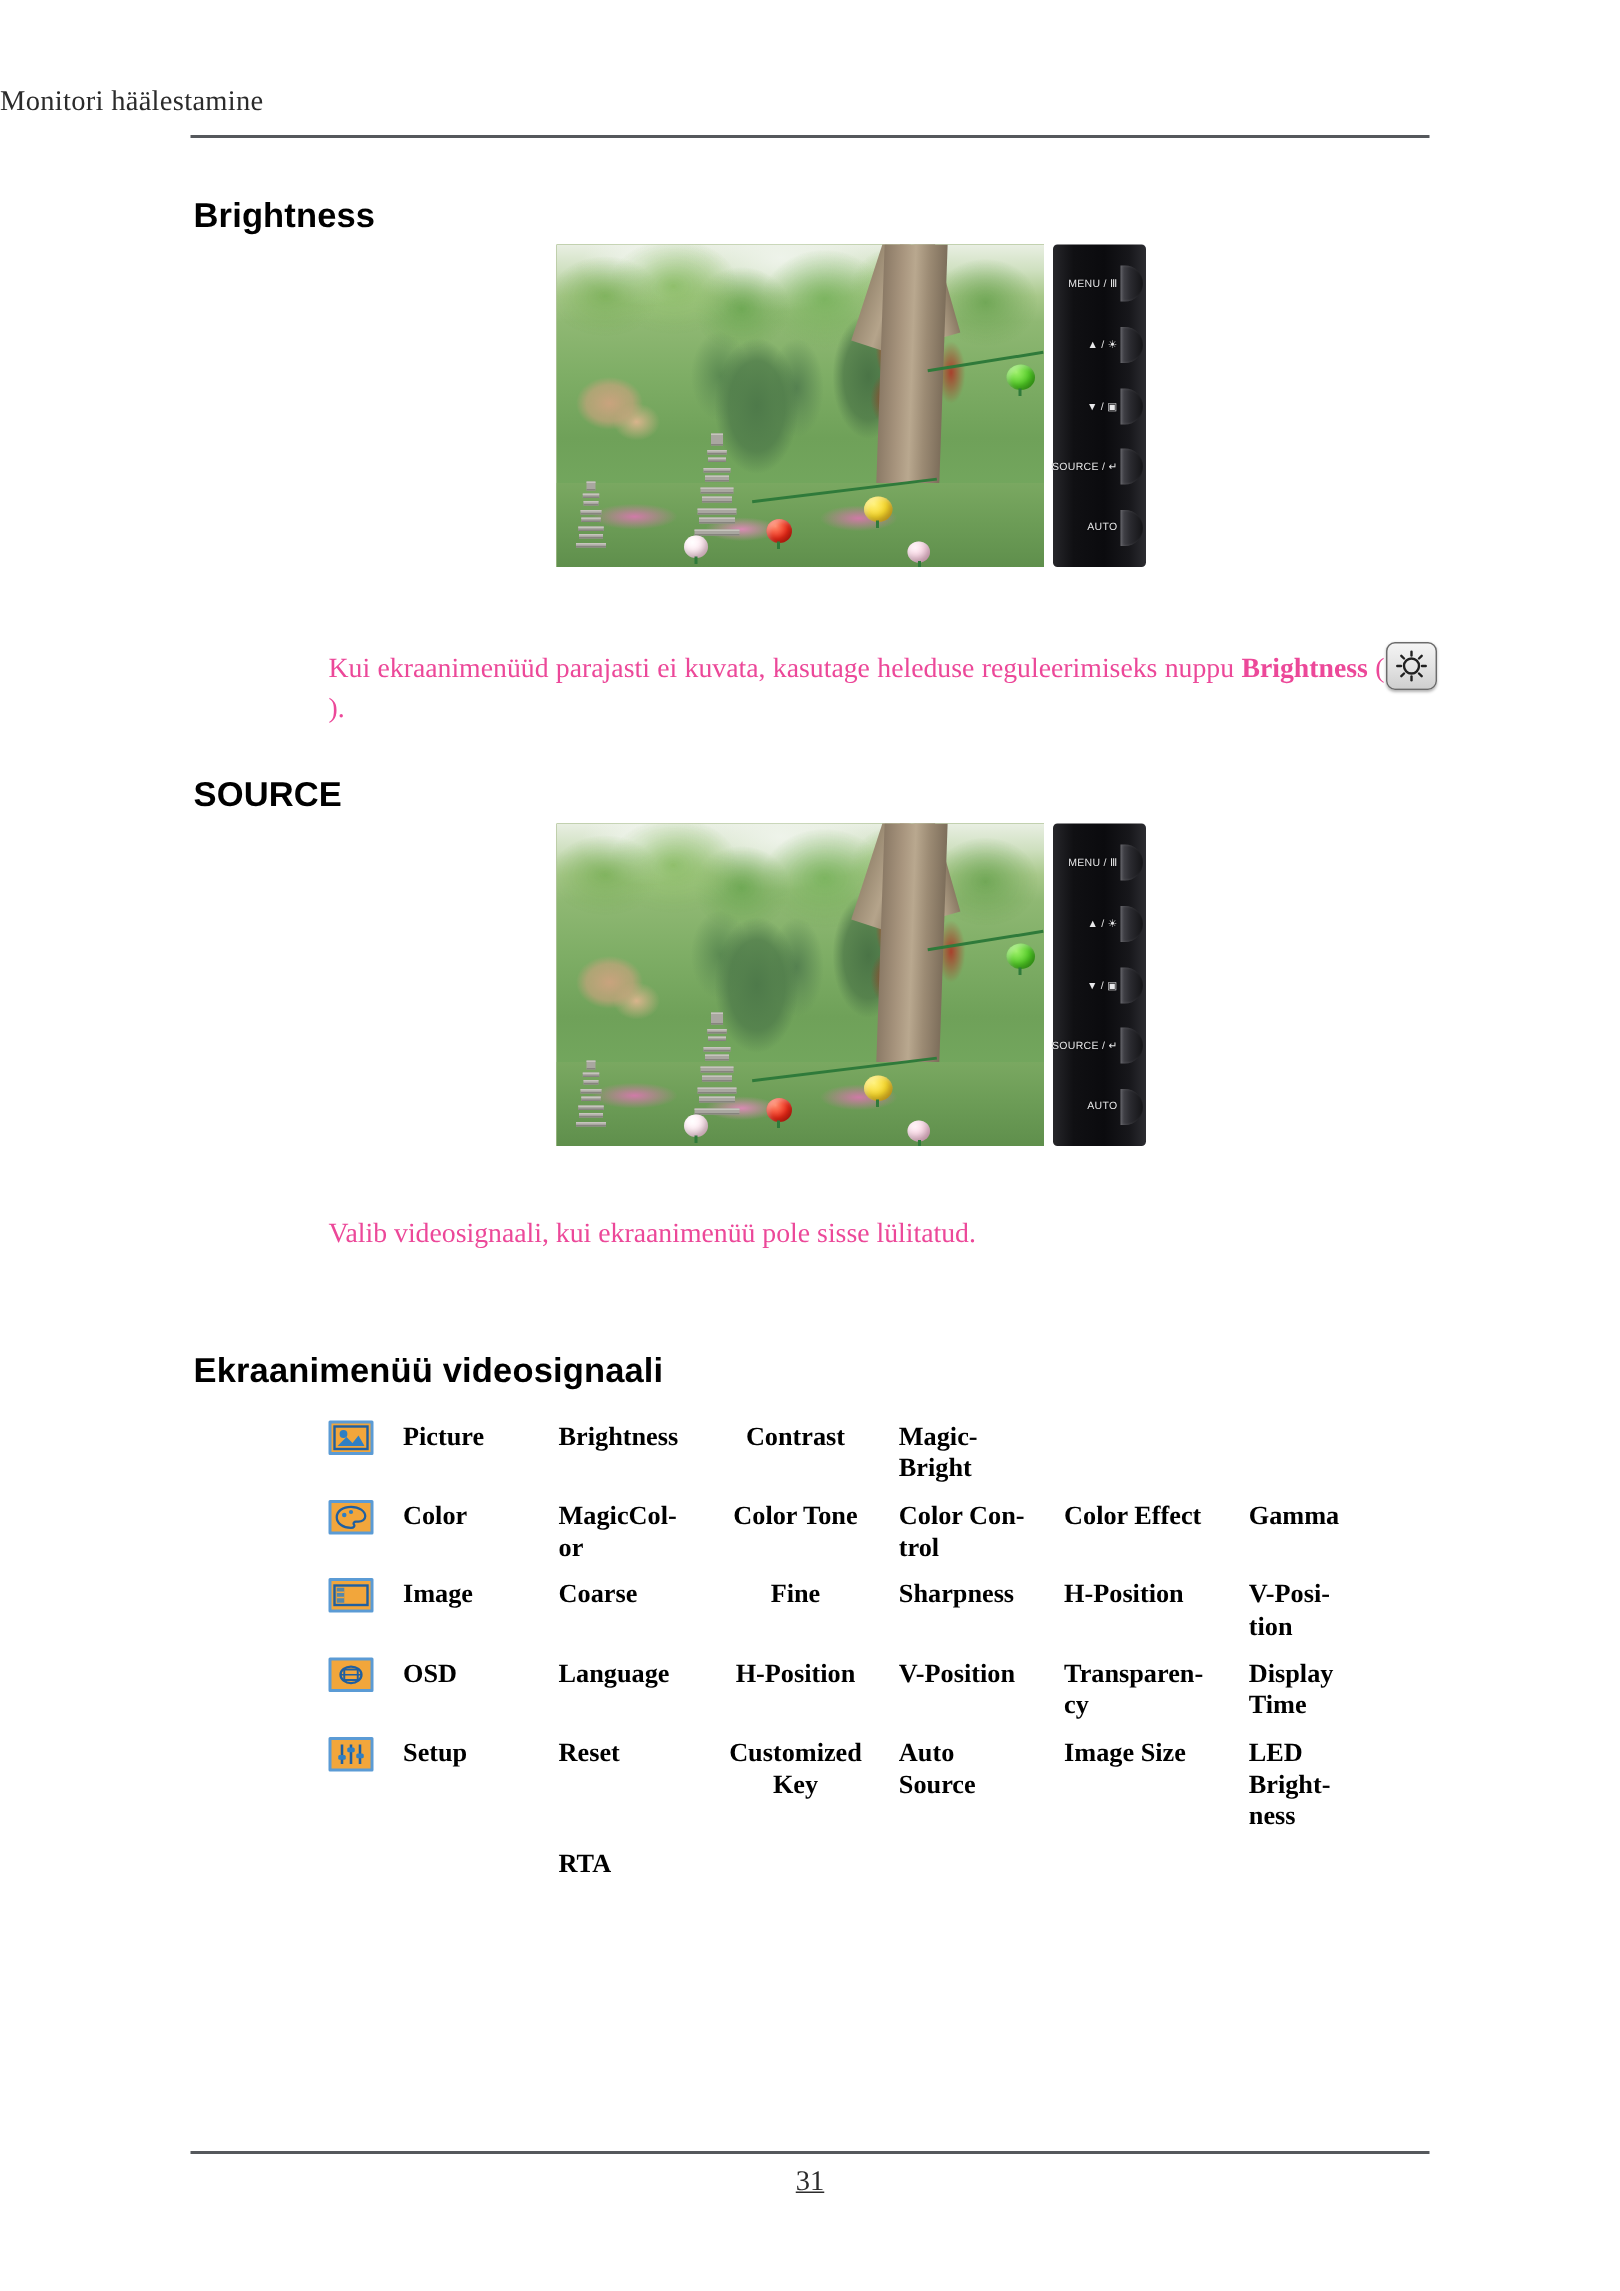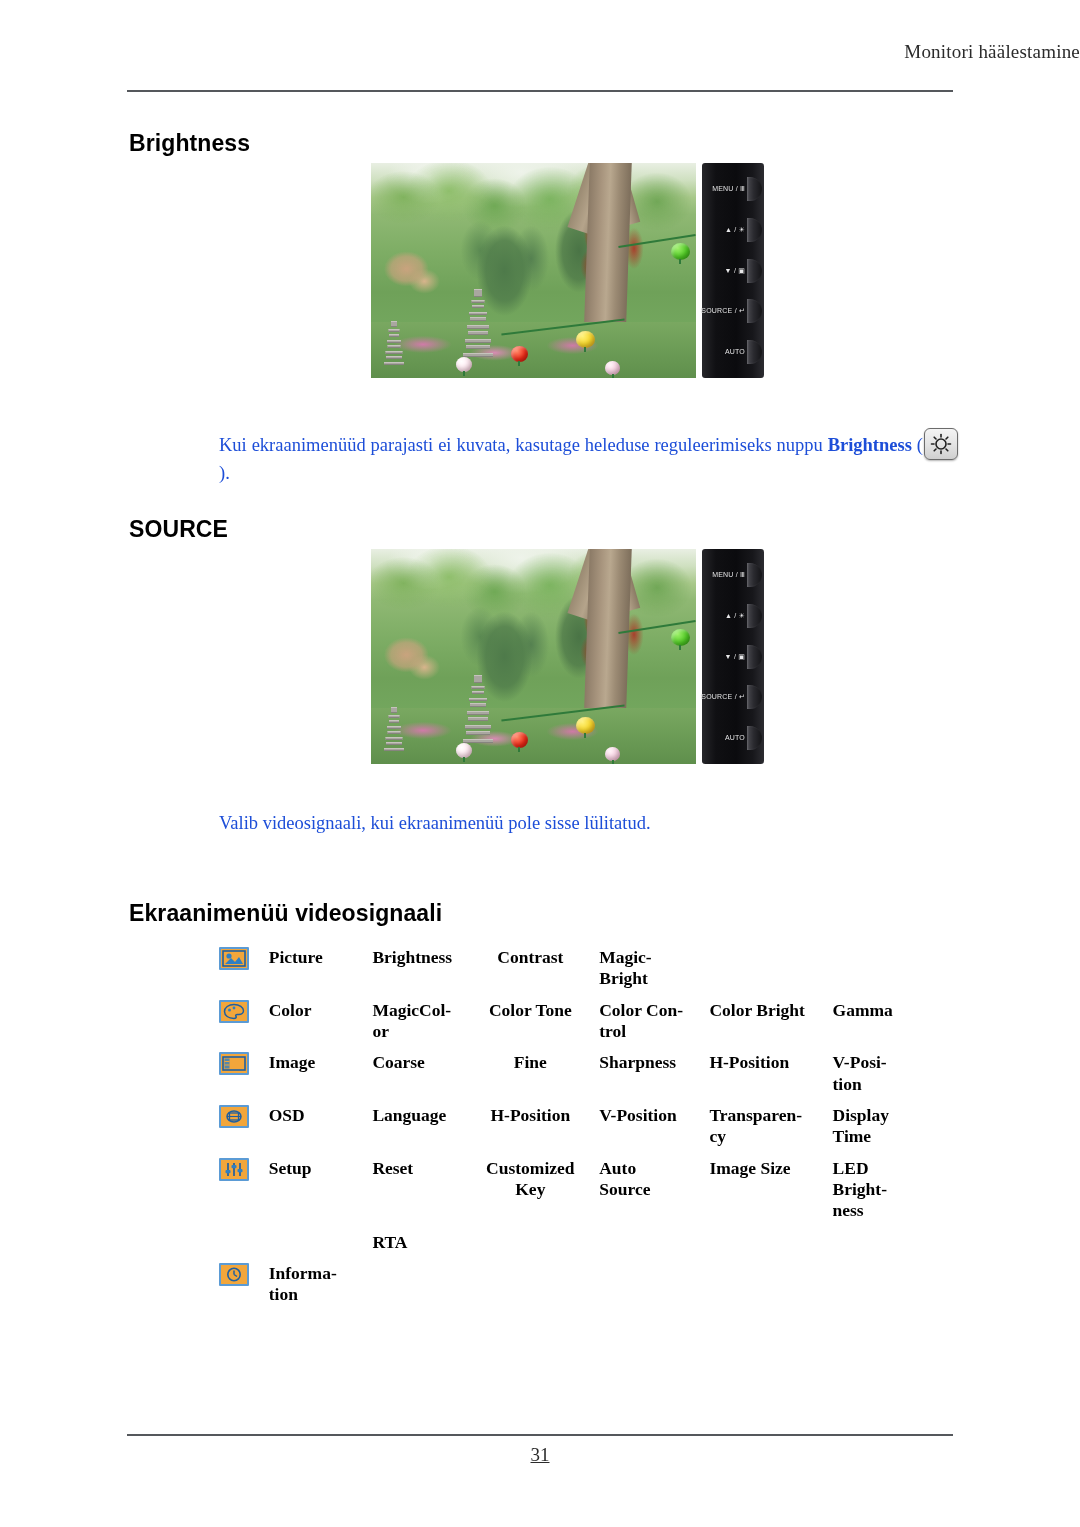--- a/index.html
+++ b/index.html
@@ -13,22 +13,22 @@
     position: relative;
     font-family: "Liberation Serif", serif;
     color: #000000;
     overflow: hidden;
   }
 
   
   .page-header {
     position: absolute;
     left: 0; right: 0;
-    top: 41px;
-    text-align: right;
+    top: 57px;
+    text-align: left;
   }
   .page-header .hdr-text {
     font-family: "Liberation Serif", serif;
     font-size: 19px;
     color: #2b2b2b;
     letter-spacing: .2px;
   }
   .header-rule {
     position: absolute;
     left: 127px; right: 127px;
@@ -282,21 +282,21 @@
   }
 
   
   .body-par {
     position: absolute;
     left: 219px;
     width: 740px;
     font-family: "Liberation Serif", serif;
     font-size: 18.5px;
     line-height: 1.45;
-    color: #1d4ed8;
+    color: #ec4899;
     text-align: justify;
   }
   #par-brightness { top: 428px; }
   #par-source     { top: 810px; text-align: left; }
   .body-par b { font-weight: bold; }
 
   .inline-key {
     display: inline-block;
     width: 34px;
     height: 32px;
@@ -543,21 +543,21 @@
             <path d="M13 2.5c-5.5 0-9.5 3-9.5 7s4 7 9.5 7c2 0 2.6-1.2 2-2.1-.7-1 .1-2 1.3-2h1.6c2.6 0 4.6-1.6 4.6-3.6 0-3.4-4-6.3-9.5-6.3z" fill="none" stroke="#1f5fa0" stroke-width="1.5"></path>
             <circle cx="8.5" cy="8" r="1.5" fill="#2f7fc4"></circle>
             <circle cx="13" cy="6" r="1.4" fill="#2f7fc4"></circle>
           </svg>
         </span>
       </td>
       <td class="col-name">Color</td>
       <td class="col-c1">MagicCol-<br>or</td>
       <td class="col-c2">Color Tone</td>
       <td class="col-c3">Color  Con-<br>trol</td>
-      <td class="col-c4">Color Bright</td>
+      <td class="col-c4">Color Effect</td>
       <td class="col-c5">Gamma</td>
     </tr>
 
     <tr>
       <td class="col-icon">
         <span class="osd-icon">
           <svg width="26" height="19" viewBox="0 0 26 19">
             <rect x="2" y="3" width="22" height="13" fill="none" stroke="#1f5fa0" stroke-width="1.6"></rect>
             <rect x="3.5" y="4.5" width="5" height="10" fill="#2f7fc4" opacity=".8"></rect>
             <line x1="3.5" y1="7.5" x2="8.5" y2="7.5" stroke="#f2a63b" stroke-width="1"></line>
@@ -619,34 +619,17 @@
     <tr>
       <td class="col-icon"></td>
       <td class="col-name"></td>
       <td class="col-c1">RTA</td>
       <td class="col-c2"></td>
       <td class="col-c3"></td>
       <td class="col-c4"></td>
       <td class="col-c5"></td>
     </tr>
 
-    <tr>
-      <td class="col-icon">
-        <span class="osd-icon">
-          <svg width="26" height="19" viewBox="0 0 26 19">
-            <circle cx="13" cy="9.5" r="6.2" fill="none" stroke="#1f5fa0" stroke-width="1.6"></circle>
-            <line x1="13" y1="5.5" x2="13" y2="9.5" stroke="#1f5fa0" stroke-width="1.5"></line>
-            <line x1="13" y1="9.5" x2="16" y2="11.5" stroke="#1f5fa0" stroke-width="1.5"></line>
-          </svg>
-        </span>
-      </td>
-      <td class="col-name">Informa-<br>tion</td>
-      <td class="col-c1"></td>
-      <td class="col-c2"></td>
-      <td class="col-c3"></td>
-      <td class="col-c4"></td>
-      <td class="col-c5"></td>
-    </tr>
   </tbody>
 </table>
 
 <div class="footer-rule"></div>
 <div class="page-number">31</div>
 
 </body></html>

